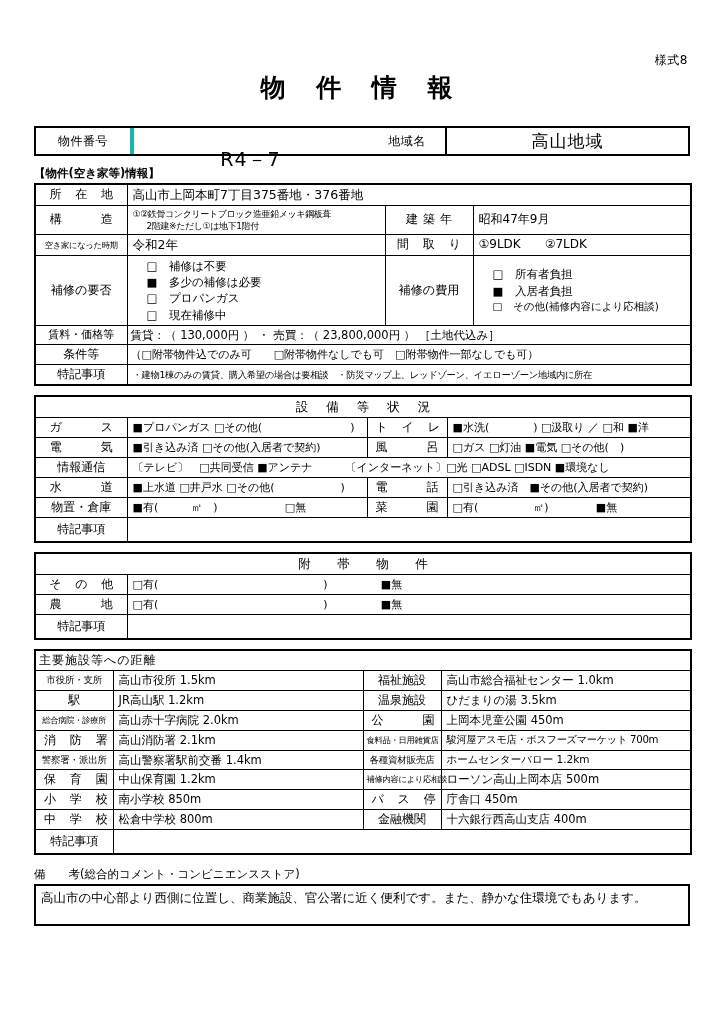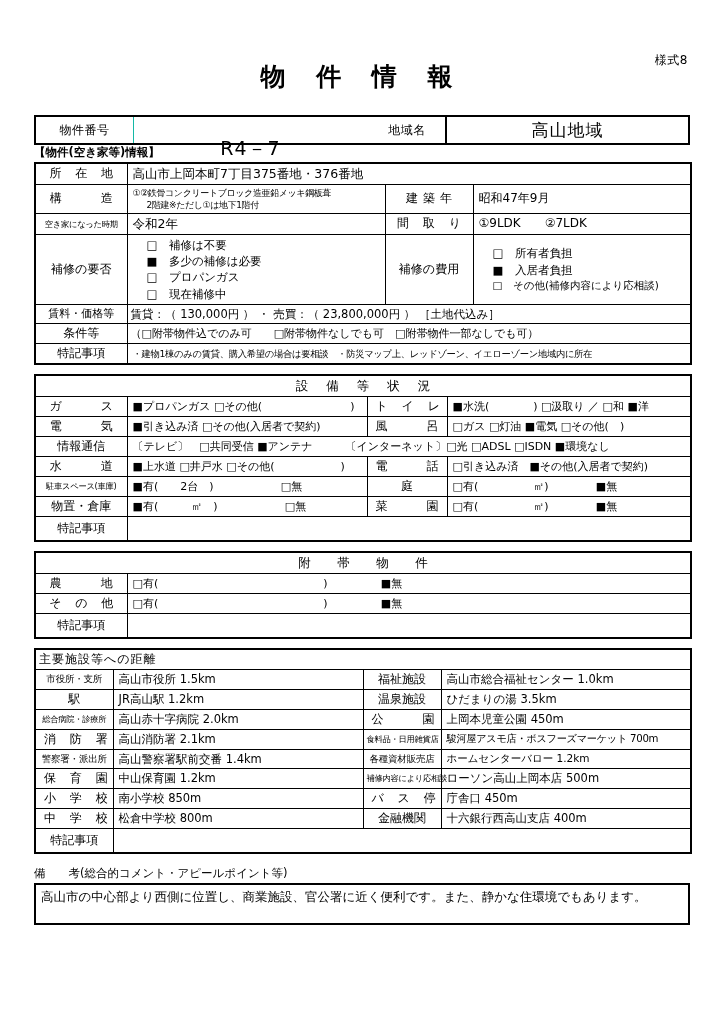--- a/index.html
+++ b/index.html
@@ -13,21 +13,21 @@
     font-family: "DejaVu Sans", "Liberation Sans", sans-serif;
     color: #000000;
     position: relative;
     overflow: hidden;
   }
   .page {
     position: relative;
     width: 724px;
     height: 1024px;
     box-sizing: border-box;
-    padding: 0 34px;
+    padding: 11px 34px;
   }
 
   
   .form-code {
     position: absolute;
     top: 52px;
     right: 36px;
     font-size: 12px;
     letter-spacing: 0.5px;
   }
@@ -99,21 +99,21 @@
   }
   .idbar > div {
     display: flex;
     align-items: center;
     justify-content: center;
     box-sizing: border-box;
   }
   .idbar-lbl {
     width: 98px;
     font-size: 12px;
-    border-right: 1px solid #14b8a6;
+    border-right: 4px solid #14b8a6;
     letter-spacing: 0.5px;
   }
   .idbar-val {
     width: 235px;
     font-size: 19px;
     border-right: 2px solid #000;
     letter-spacing: 1px;
     margin-top: 32px;
   }
   .idbar-lbl2 {
@@ -124,21 +124,21 @@
   }
   .idbar-val2 {
     flex: 1;
     font-size: 17px;
     letter-spacing: 1px;
   }
 
   .section-caption {
     font-size: 11.5px;
     font-weight: bold;
-    margin: 0 0 2px 0;
+    margin: 10px 0 2px 0;
   }
   .section-title {
     text-align: center;
     font-size: 12.5px;
     letter-spacing: 7px;
     text-indent: 7px;
     font-weight: normal;
     margin-top: 8px;
   }
   .blk { margin-top: 9px; }
@@ -263,34 +263,20 @@
         <td class="lbl">情報通信</td>
         <td class="val" colspan="3" style="font-size:11px">〔テレビ〕　□共同受信 ■アンテナ　　　〔インターネット〕□光 □ADSL □ISDN ■環境なし</td>
       </tr>
       <tr>
         <td class="lbl-sp">水　　道</td>
         <td class="val" style="font-size:11px">■上水道 □井戸水 □その他(　　　　　　)</td>
         <td class="lbl-sp">電　　話</td>
         <td class="val" style="font-size:11px">□引き込み済　■その他(入居者で契約)</td>
       </tr>
       <tr>
-        <td class="lbl-tiny">駐車スペース(車庫)</td>
-        <td style="padding-left:5px">
-          <span style="font-size:11px">■有(　　2台　)</span>
-          <span style="display:inline-block;width:60px"></span>
-          <span style="font-size:11px">□無</span>
-        </td>
-        <td class="lbl-sp">庭</td>
-        <td style="padding-left:5px">
-          <span style="font-size:11px">□有(　　　　　㎡)</span>
-          <span style="display:inline-block;width:40px"></span>
-          <span style="font-size:11px">■無</span>
-        </td>
-      </tr>
-      <tr>
         <td class="lbl">物置・倉庫</td>
         <td style="padding-left:5px">
           <span style="font-size:11px">■有(　　　㎡　)</span>
           <span style="display:inline-block;width:60px"></span>
           <span style="font-size:11px">□無</span>
         </td>
         <td class="lbl-sp">菜　　園</td>
         <td style="padding-left:5px">
           <span style="font-size:11px">□有(　　　　　㎡)</span>
           <span style="display:inline-block;width:40px"></span>
@@ -307,29 +293,29 @@
   <table class="outer blk">
     <colgroup>
       <col style="width:92px">
         <col style="width:564px">
     </colgroup>
     <tbody>
       <tr>
         <td class="section-title" colspan="2">附　帯　物　件</td>
       </tr>
       <tr>
-        <td class="lbl-sp">農　　地</td>
+        <td class="lbl-sp">そ の 他</td>
         <td style="padding-left:5px">
           <span style="font-size:11px">□有(　　　　　　　　　　　　　　　)</span>
           <span style="display:inline-block;width:46px"></span>
           <span style="font-size:11px">■無</span>
         </td>
       </tr>
       <tr>
-        <td class="lbl-sp">そ の 他</td>
+        <td class="lbl-sp">農　　地</td>
         <td style="padding-left:5px">
           <span style="font-size:11px">□有(　　　　　　　　　　　　　　　)</span>
           <span style="display:inline-block;width:46px"></span>
           <span style="font-size:11px">■無</span>
         </td>
       </tr>
       <tr>
         <td class="lbl">特記事項</td>
         <td class="val" style="height:19px"></td>
       </tr>
@@ -396,16 +382,16 @@
         <td class="lbl">金融機関</td>
         <td class="val">十六銀行西高山支店  400m</td>
       </tr>
       <tr>
         <td class="lbl">特記事項</td>
         <td class="val" colspan="3" style="height:19px"></td>
       </tr>
     </tbody>
   </table>
 
-  <div class="remarks-head">備　　考(総合的コメント・アピールポイント等)</div>
+  <div class="remarks-head">備　　考(総合的コメント・コンビニエンスストア)</div>
   <div class="remarks-box">高山市の中心部より西側に位置し、商業施設、官公署に近く便利です。また、静かな住環境でもあります。</div>
 
 </div>
 
 </body></html>

